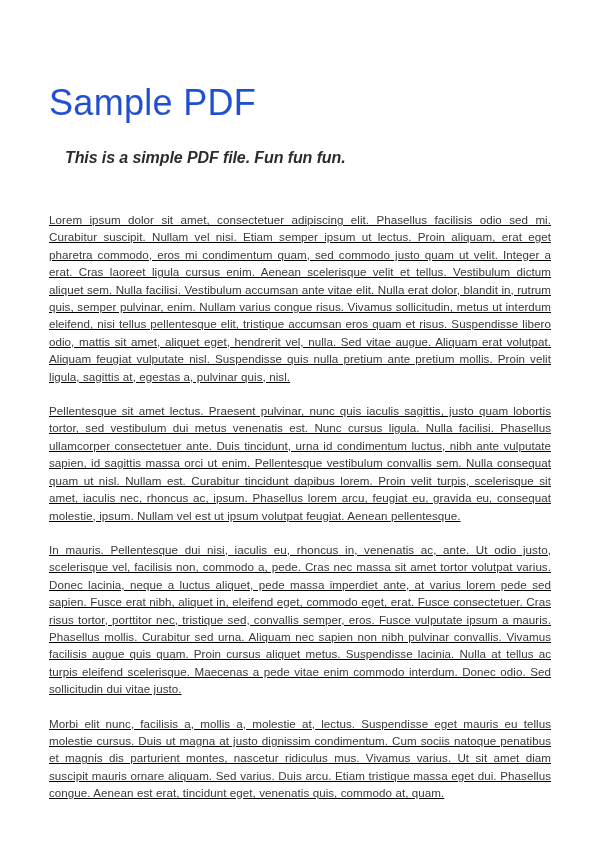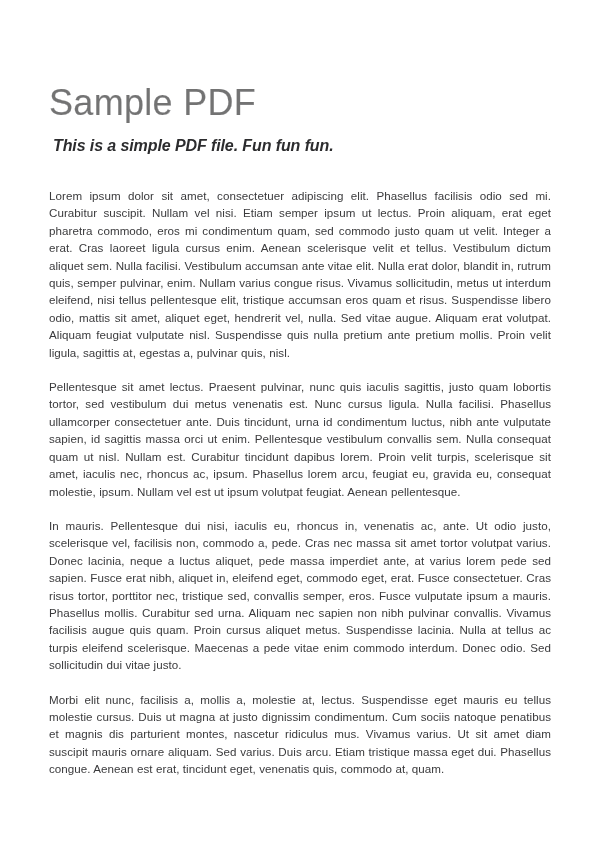--- a/index.html
+++ b/index.html
@@ -23,42 +23,43 @@
     top: 0;
     width: 502px;
   }
 
   .doc-title {
     font-family: "Liberation Sans", "DejaVu Sans", sans-serif;
     font-weight: 100;
     font-size: 36px;
     line-height: 40px;
     letter-spacing: 0.3px;
-    color: #737373;
+    color: #1d4ed8;
     margin: 0;
     padding-top: 83px;
     -webkit-text-stroke: 0.2px #a9a9ac;
     white-space: nowrap;
   }
 
   .doc-subtitle {
     font-family: "Liberation Sans", "DejaVu Sans", sans-serif;
     font-style: italic;
     font-weight: 600;
     font-size: 16px;
     line-height: 20px;
     color: #2c2c2e;
-    margin: 4px;
+    margin: 16px;
     padding-top: 9px;
     letter-spacing: -0.1px;
     white-space: nowrap;
   }
 
   .body-block {
     padding-top: 27px;
+    text-decoration: underline;
   }
 
   p.para {
     font-family: "Liberation Sans", "DejaVu Sans", sans-serif;
     font-weight: 400;
     font-size: 11.6px;
     line-height: 17.4px;
     color: #3a3a3c;
     text-align: justify;
     text-justify: inter-word;

